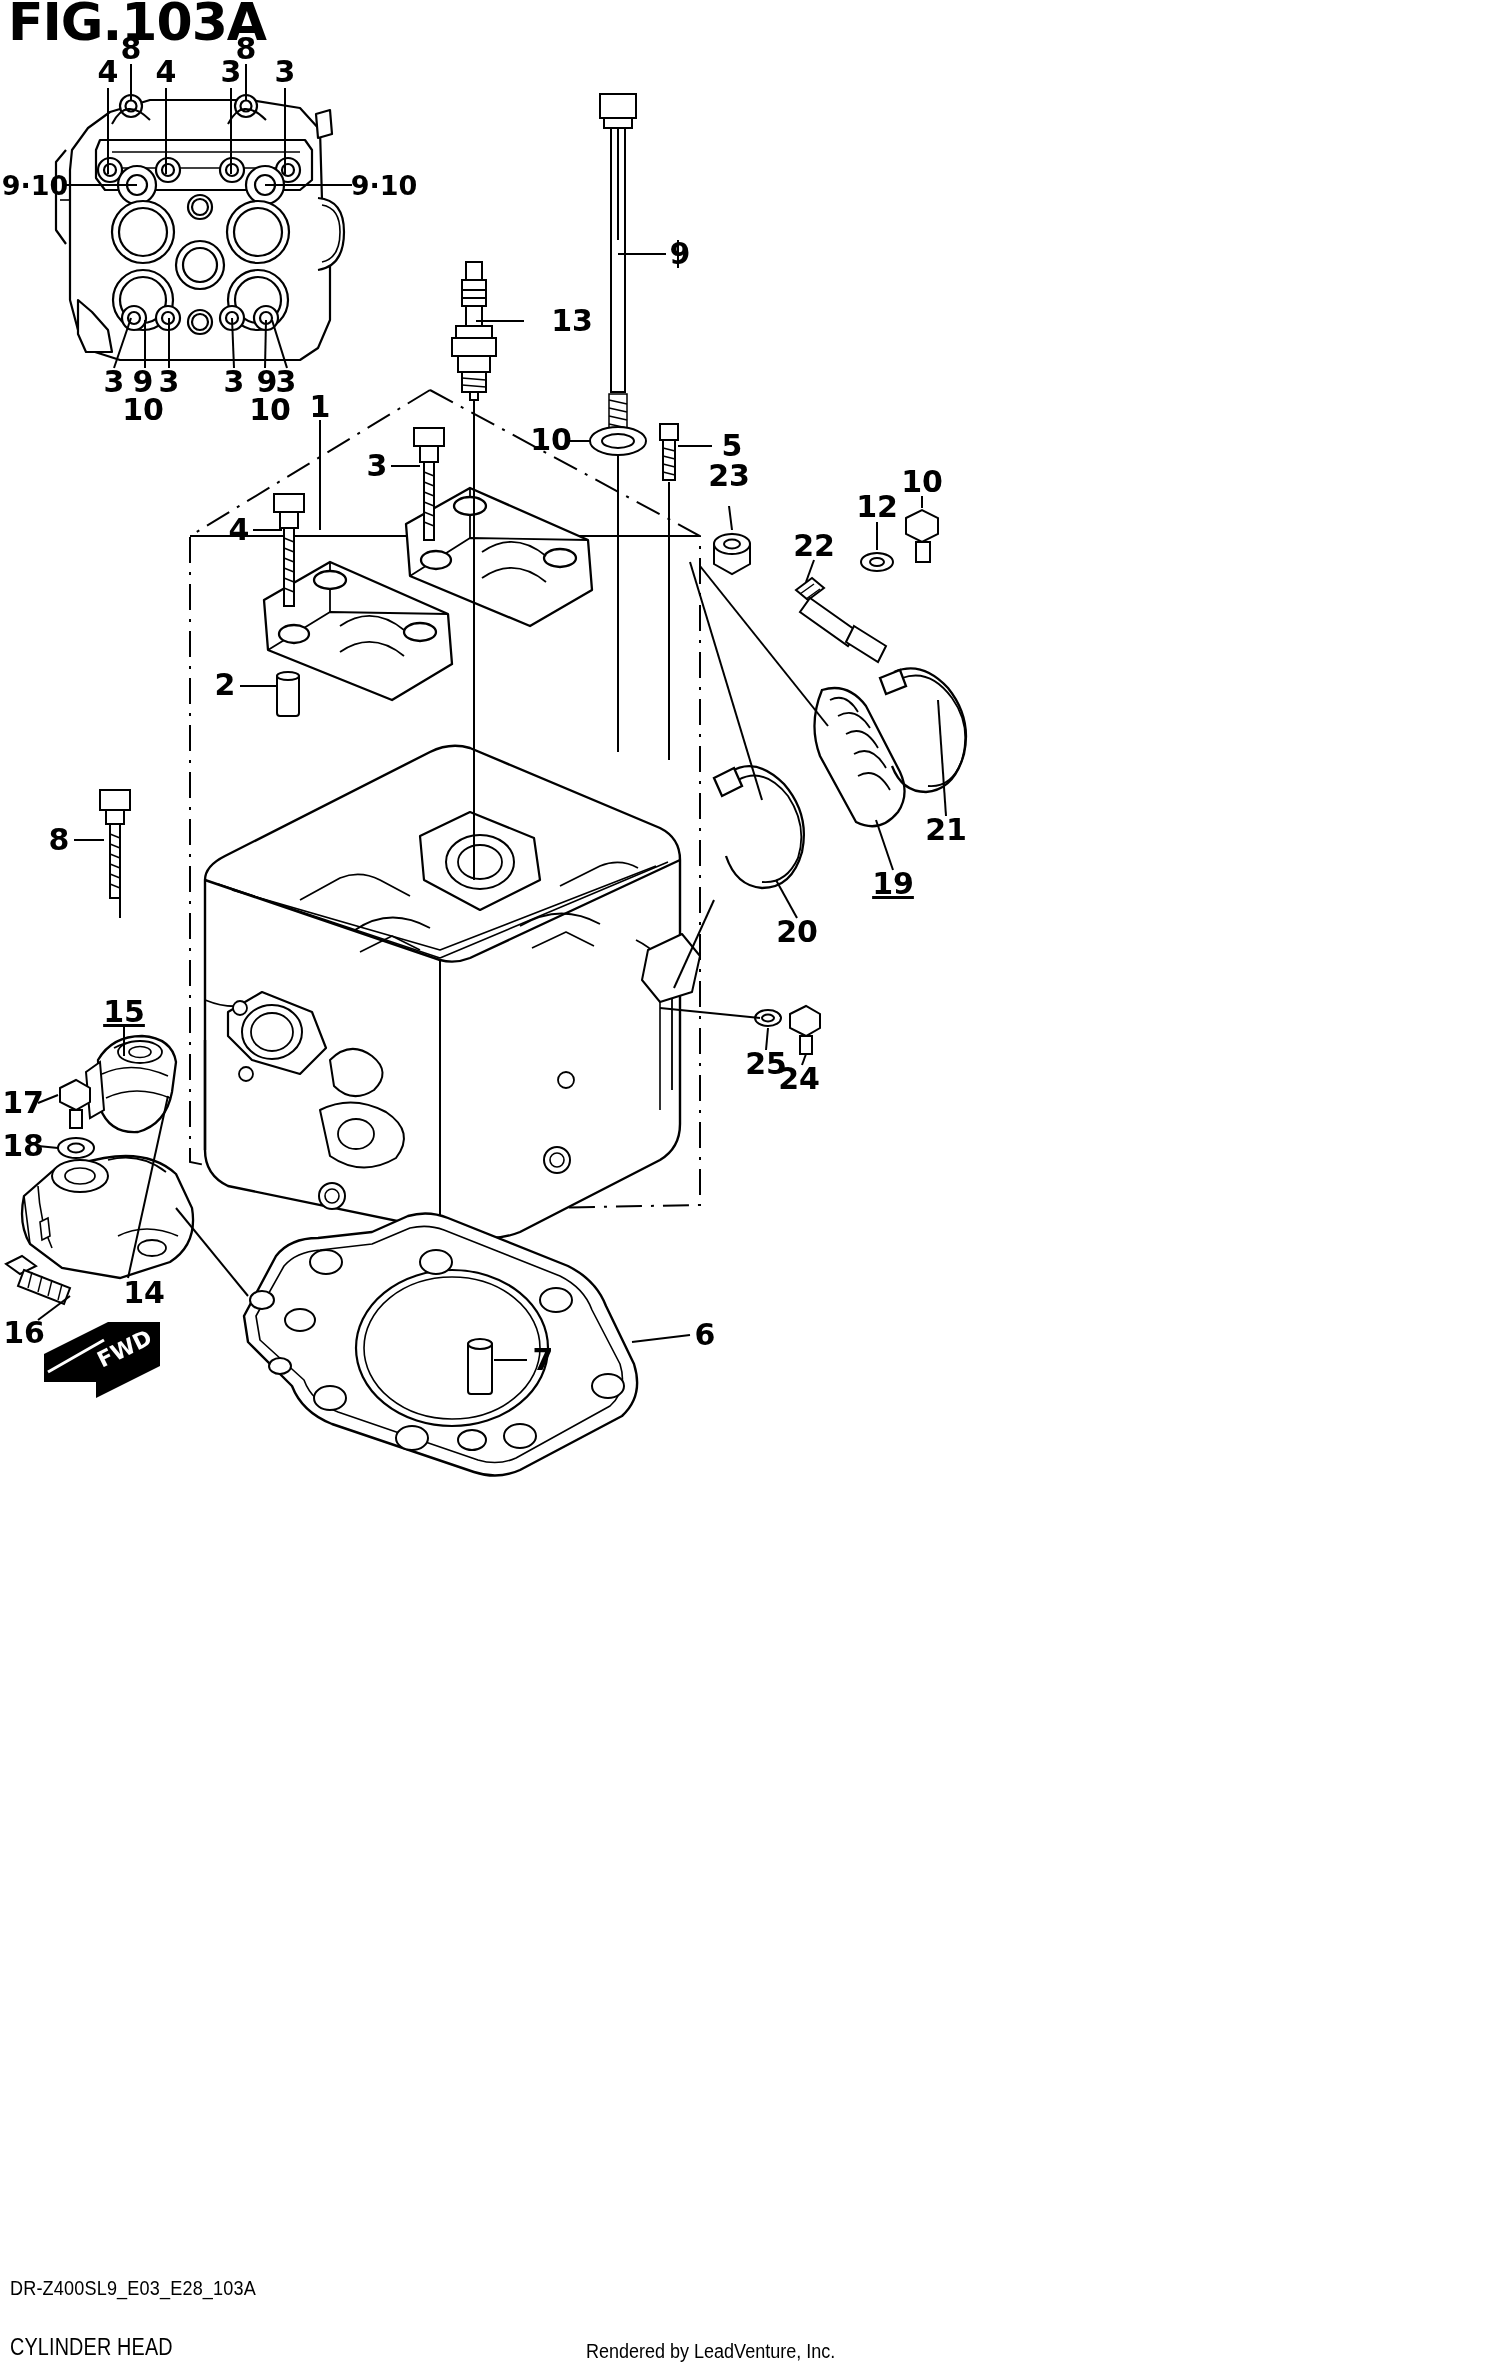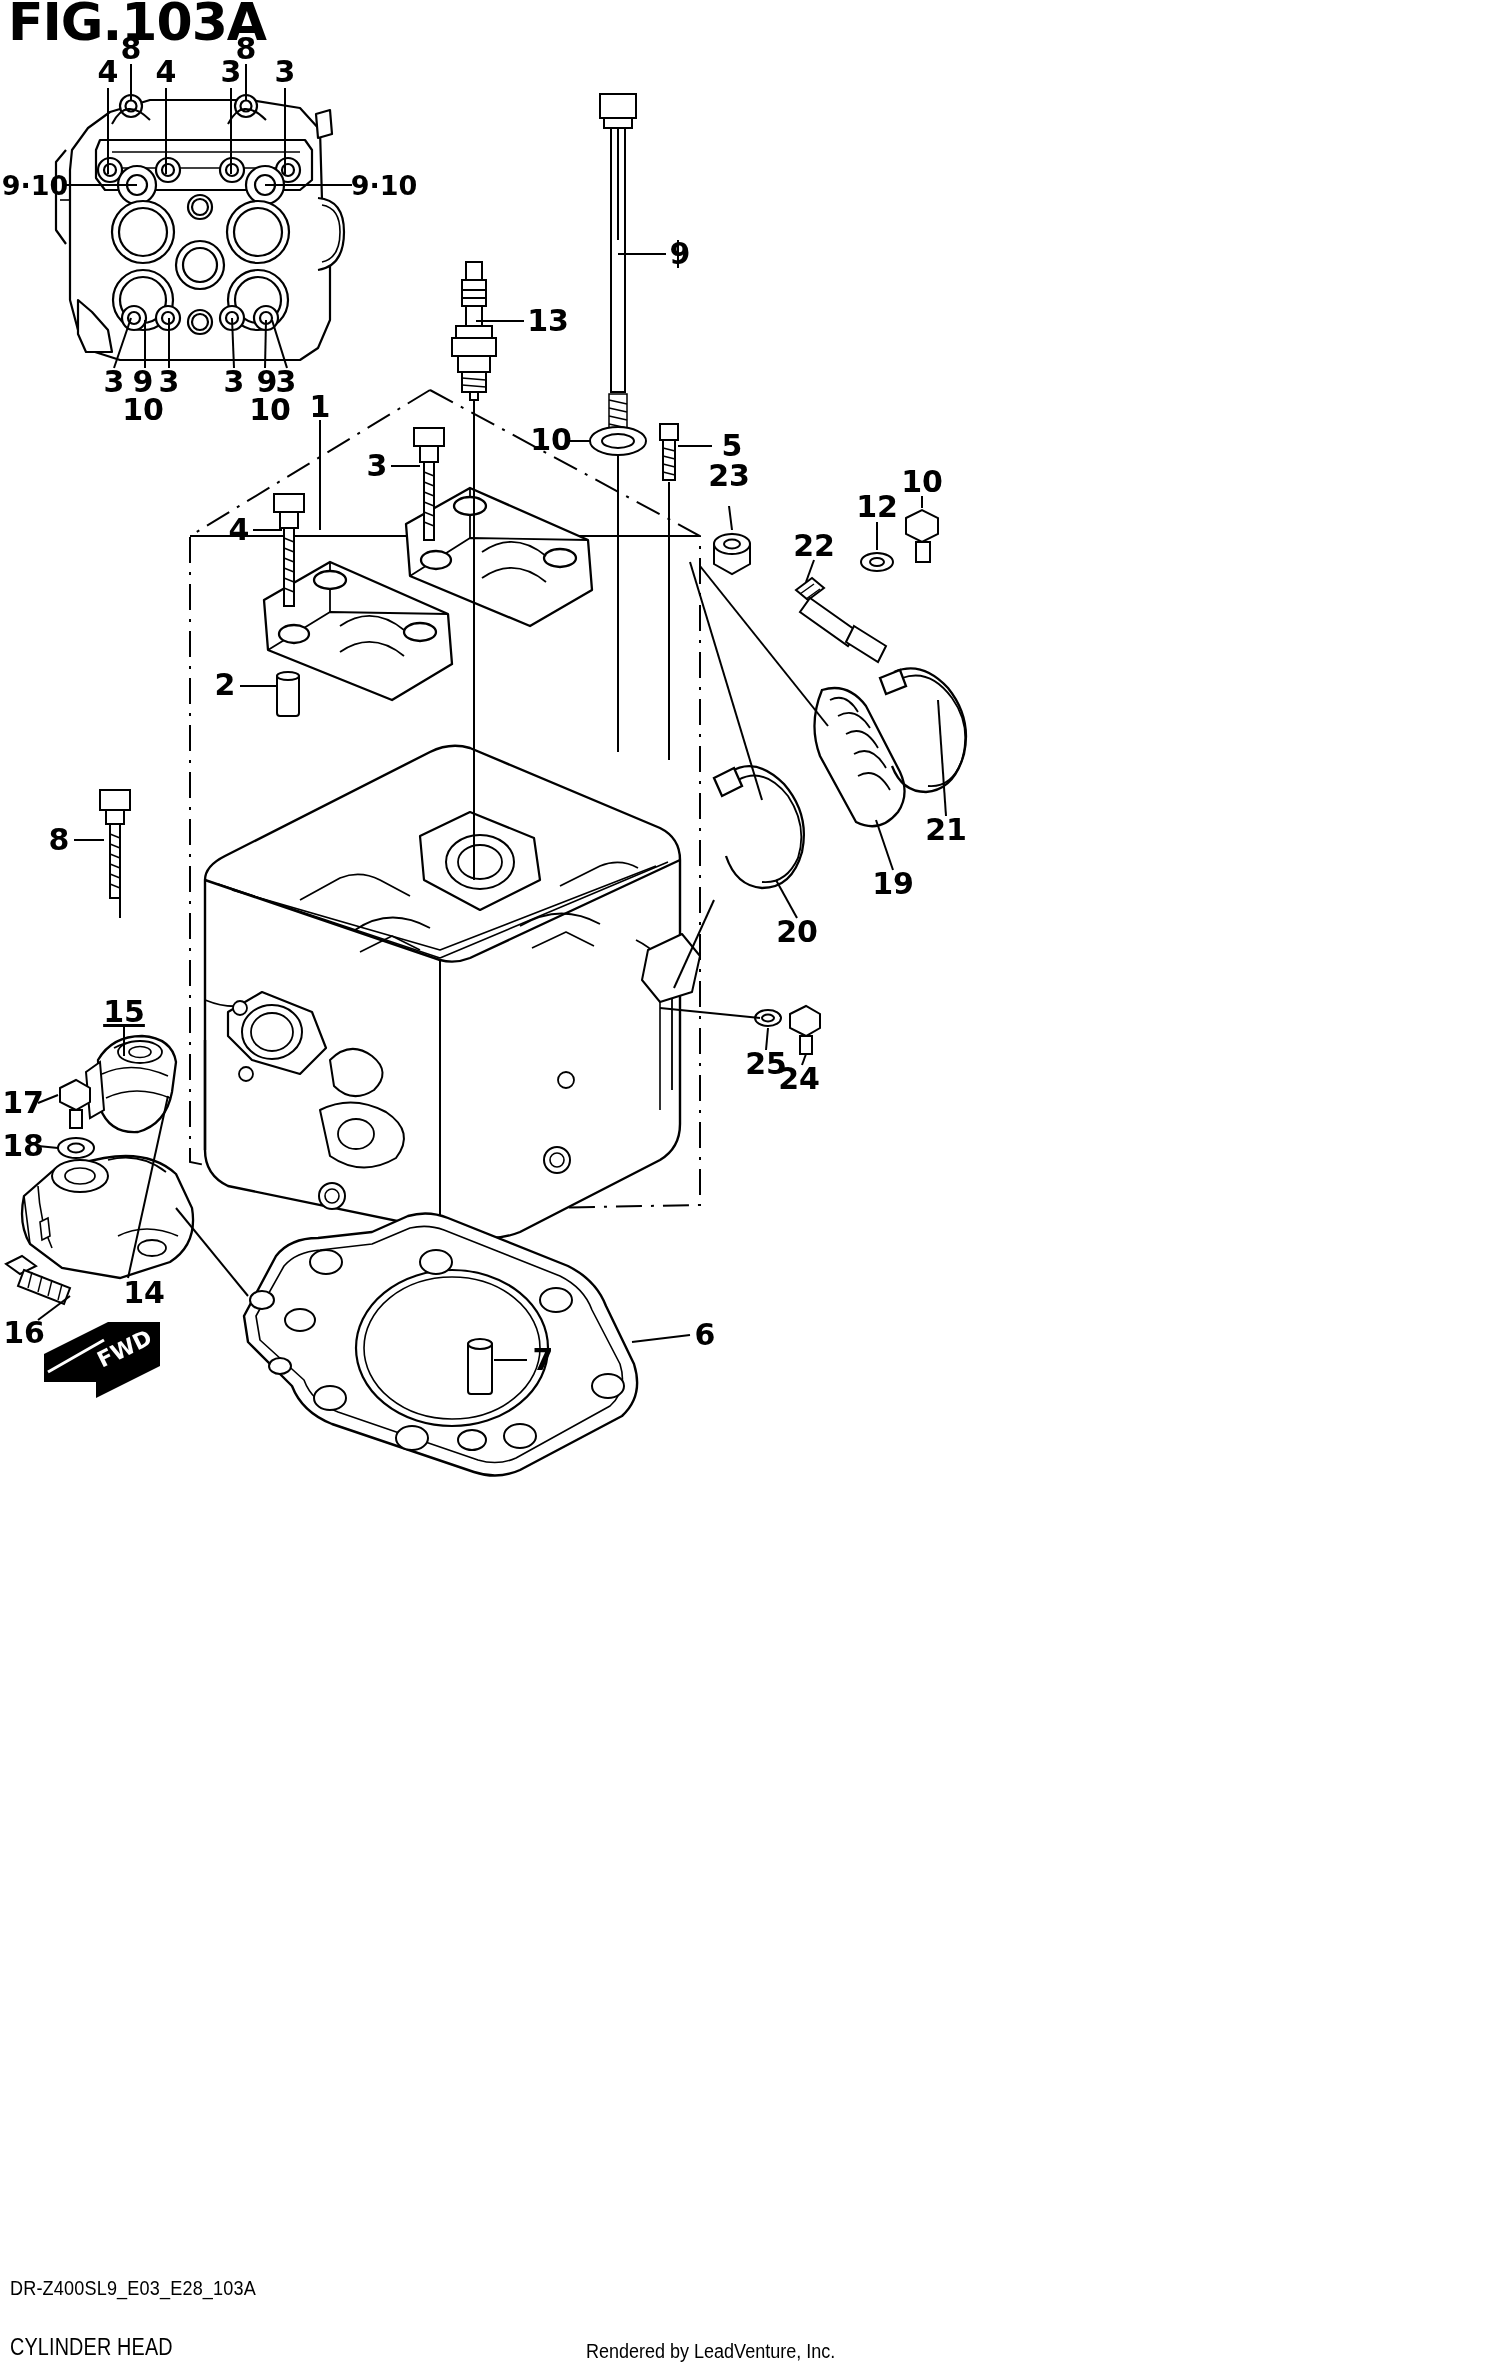--- a/index.html
+++ b/index.html
@@ -522,30 +522,30 @@
       <div class="cnum" style="left: 169px; top: 382px;">3</div>
       <div class="cnum" style="left: 234px; top: 382px;">3</div>
       <div class="cnum" style="left: 267px; top: 382px;">9</div>
       <div class="cnum" style="left: 270px; top: 410px;">10</div>
       <div class="cnum" style="left: 286px; top: 382px;">3</div>
       <div class="cnum" style="left: 320px; top: 407px;">1</div>
       <div class="cnum" style="left: 377px; top: 466px;">3</div>
       <div class="cnum" style="left: 239px; top: 530px;">4</div>
       <div class="cnum" style="left: 225px; top: 685px;">2</div>
       <div class="cnum" style="left: 59px; top: 840px;">8</div>
-      <div class="cnum" style="left: 548px; top: 321px; text-align: center;">13</div>
+      <div class="cnum" style="left: 572px; top: 321px; text-align: center;">13</div>
       <div class="cnum" style="left: 680px; top: 254px;">9</div>
       <div class="cnum" style="left: 551px; top: 440px;">10</div>
       <div class="cnum" style="left: 732px; top: 446px;">5</div>
       <div class="cnum" style="left: 729px; top: 476px;">23</div>
       <div class="cnum" style="left: 814px; top: 546px; text-align: right;">22</div>
       <div class="cnum" style="left: 877px; top: 507px;">12</div>
       <div class="cnum" style="left: 922px; top: 482px;">10</div>
       <div class="cnum" style="left: 946px; top: 830px; text-align: center;">21</div>
-      <div class="cnum" style="left: 893px; top: 884px;">19</div>
+      <div class="cnum" style="left: 893px; top: 884px; text-decoration: underline;">19</div>
       <div class="cnum" style="left: 797px; top: 932px;">20</div>
       <div class="cnum" style="left: 766px; top: 1064px;">25</div>
       <div class="cnum" style="left: 799px; top: 1079px;">24</div>
       <div class="cnum" style="left: 124px; top: 1012px; text-decoration: underline;">15</div>
       <div class="cnum" style="left: 23px; top: 1103px;">17</div>
       <div class="cnum" style="left: 23px; top: 1146px;">18</div>
       <div class="cnum" style="left: 128px; top: 1293px; margin-left: 16px;">14</div>
       <div class="cnum" style="left: 24px; top: 1333px;">16</div>
       <div class="cnum" style="left: 705px; top: 1335px;">6</div>
       <div class="cnum" style="left: 543px; top: 1360px;">7</div>

